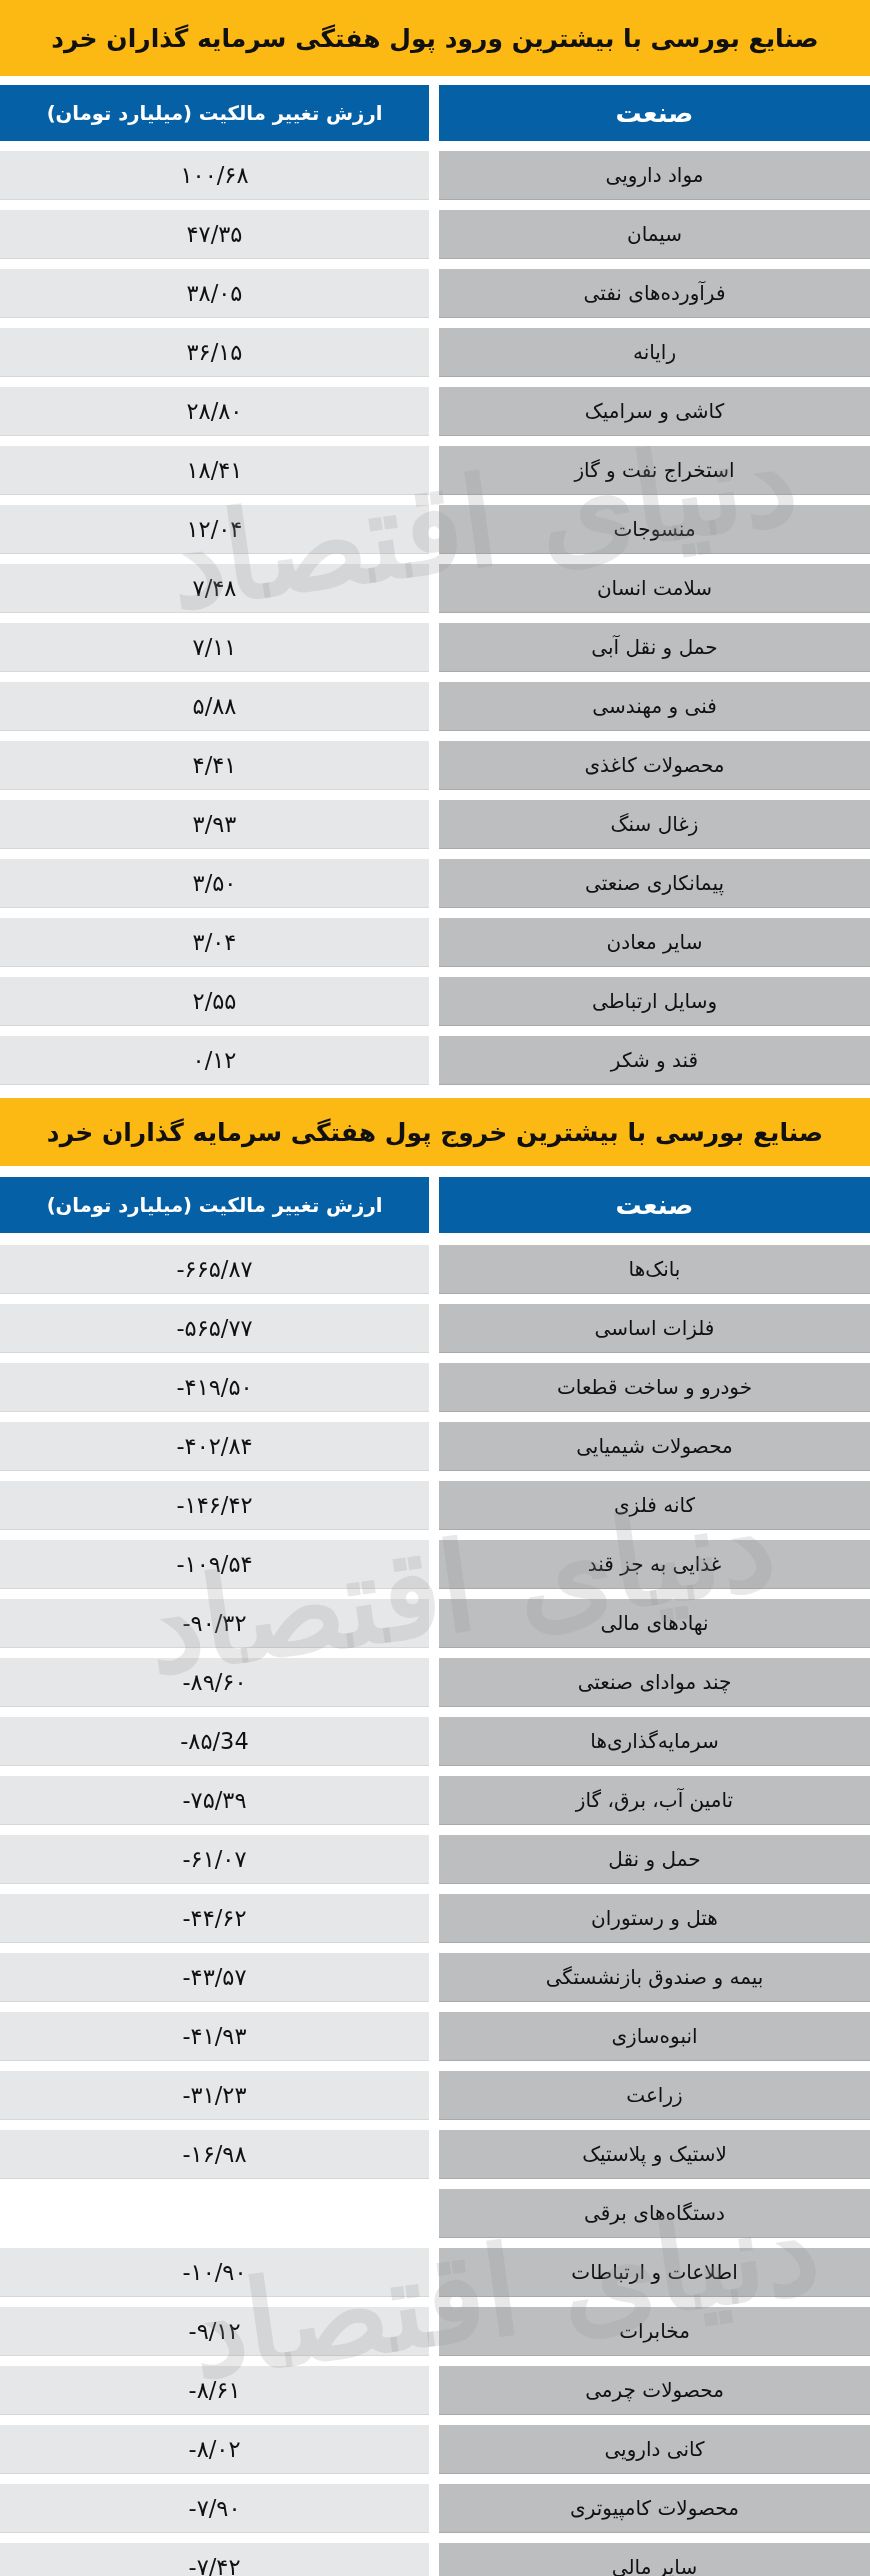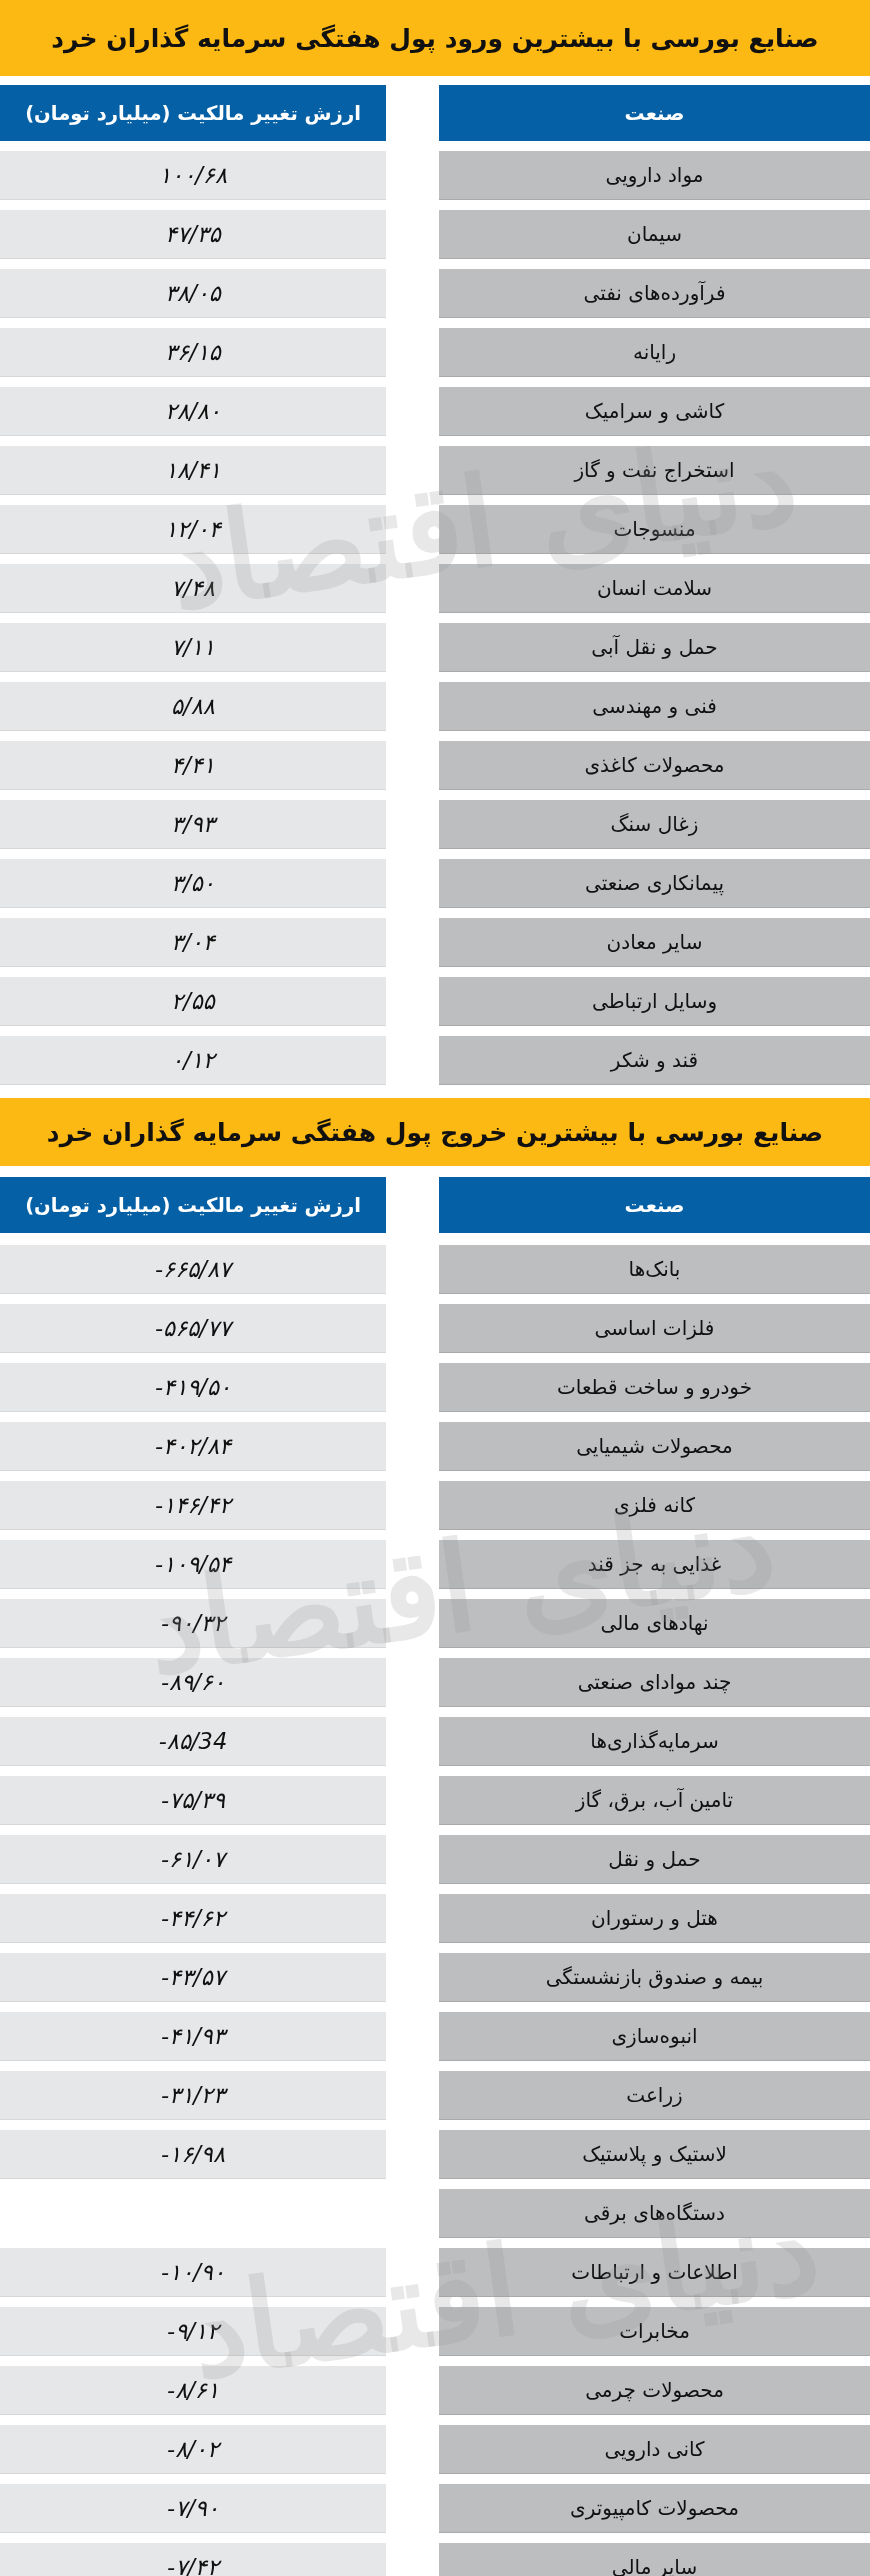--- a/index.html
+++ b/index.html
@@ -20,37 +20,36 @@
     letter-spacing: -0.4px;
   }
   .header-row {
     position: relative; height: 56px; margin-top: 9.4px;
   }
   .cell {
     position: absolute; top: 0; height: 100%;
     display: flex; align-items: center; justify-content: center;
   }
   .cell.right { left: 439px; width: 431px; }
-  .cell.left { left: 0; width: 386px; }
+  .cell.left { left: 0; width: 429px; }
   .header-row .cell {
     background: #0560A6; color: #fff; font-weight: bold;
-    font-size: 20px;
+    font-size: 26px;
   }
   .header-row .cell.left { font-size: 19.6px; }
   .rows { position: relative; margin-top: 9.4px; }
   .row { position: relative; height: 49px; margin-bottom: 10px; }
   .row .cell.right {
     background: #BDBEC0; font-size: 20px; color: #111;
     border-bottom: 1.5px solid #a9aaac;
   }
   .row .cell.left {
     background: #E6E7E8; font-size: 22.5px; color: #111;
     border-bottom: 1.5px solid #d6d7d8;
     direction: ltr;
-    font-style: italic;
   }
   .watermark {
     position: absolute; pointer-events: none;
     color: rgba(150,150,150,0.22);
     font-family: "DejaVu Serif", serif;
     font-size: 123px; font-weight: bold;
     transform: rotate(-8deg);
     white-space: nowrap;
   }
 </style>

